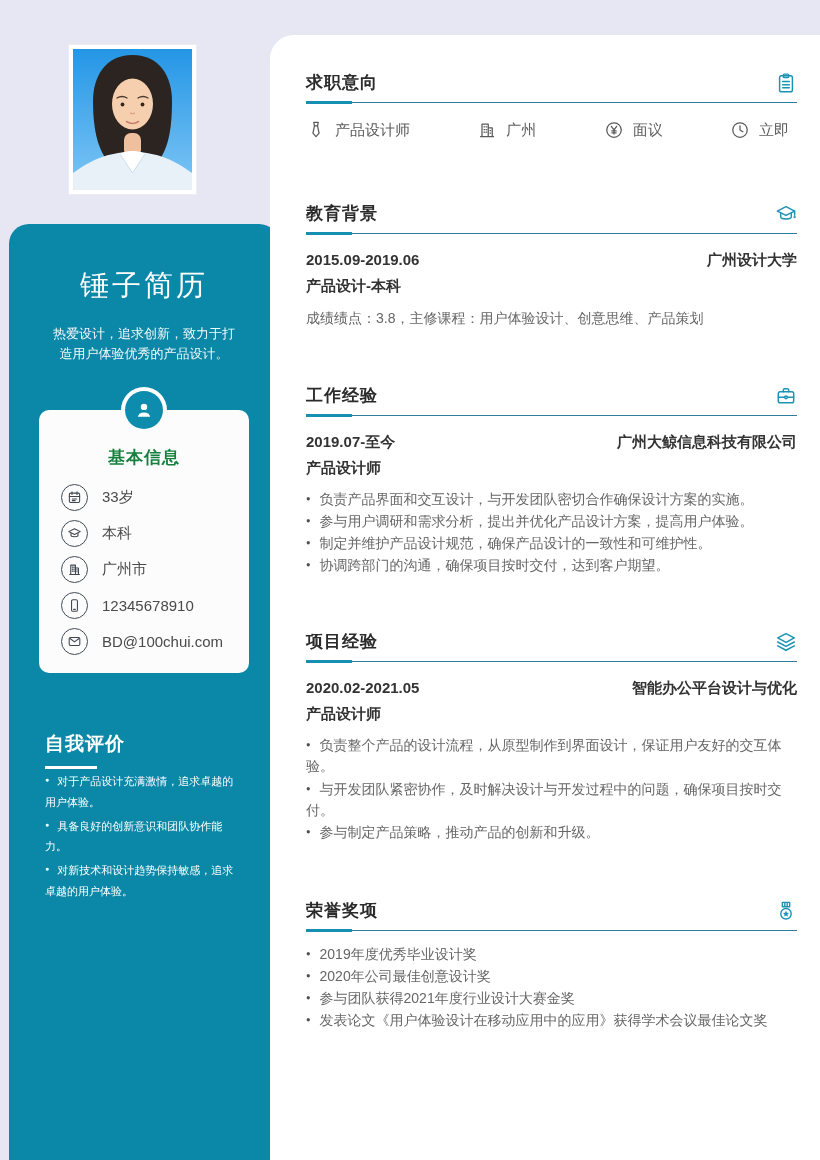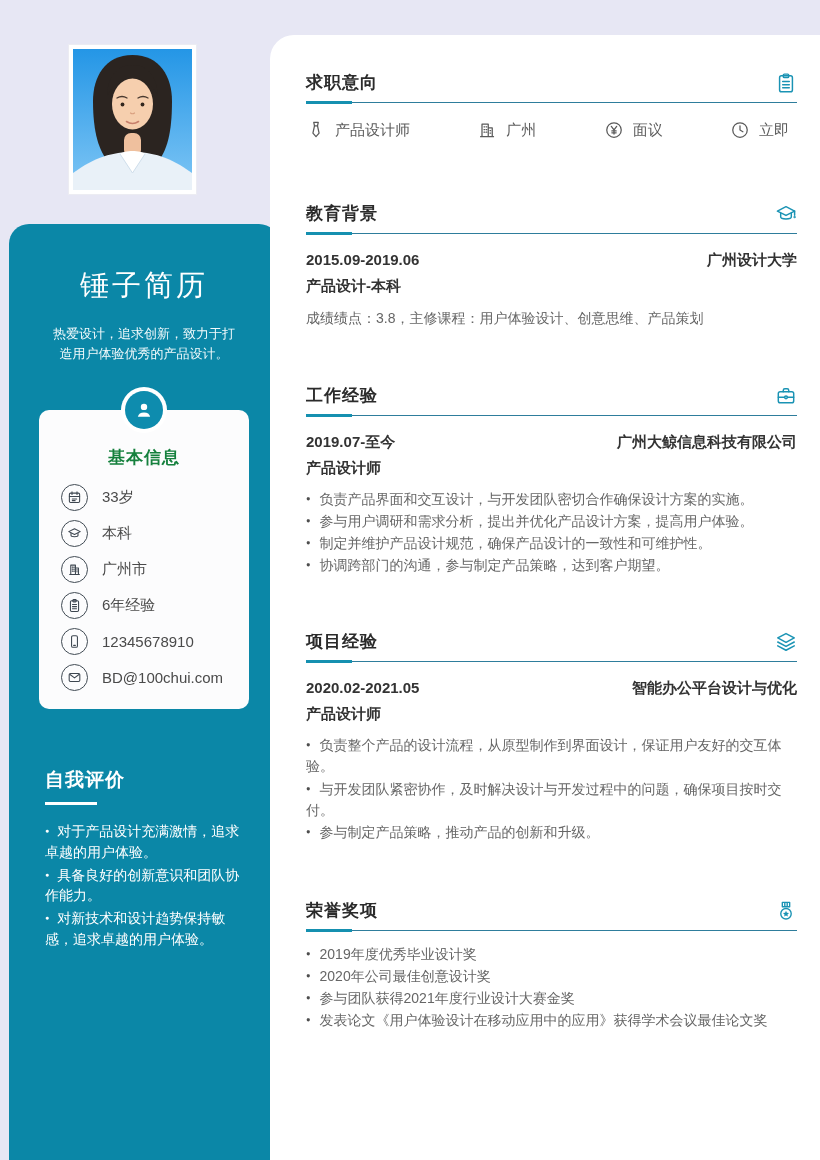--- a/index.html
+++ b/index.html
@@ -31,21 +31,21 @@
   .info-list { list-style:none; padding:10px 22px 0; }
   .info-item { display:flex; align-items:center; height:36px; gap:14px; }
   .info-icon { flex:0 0 27px; width:27px; height:27px; border:1.5px solid #414b54;
     border-radius:50%; color:#3d4650; display:flex; align-items:center; justify-content:center; }
   .info-icon svg { width:15px; height:15px; }
   .info-text { font-size:15px; color:#4a4a4a; }
 
   .self-eval { margin:58px 36px 0; }
   .self-eval-title { font-size:19px; font-weight:bold; color:#fff; letter-spacing:1px; }
   .self-eval-underline { width:52px; height:3px; background:#fff; margin-top:9px; }
-  .self-eval-list { list-style:none; margin-top:15px; font-size:14px; line-height:21px; color:#fff; }
+  .self-eval-list { list-style:none; font-size:11px; line-height:21px; color:#fff; }
   .self-eval-list li { margin-bottom:1px; }
   .self-eval-list li::before { content:"●"; font-size:7px; vertical-align:2.5px;
     margin-right:8px; color:#fff; }
 
   
   .main { position:absolute; left:270px; top:35px; width:550px; height:1125px;
     background:#fff; border-radius:24px 0 0 0; padding:36px 23px 0 36px; }
   .section-header { display:flex; align-items:center; justify-content:space-between; }
   .section-title { font-size:17px; font-weight:bold; color:#2b2b2b; letter-spacing:1px; }
   .section-icon { color:#1a93b4; display:flex; }
@@ -141,30 +141,20 @@
             <svg viewBox="0 0 24 24" fill="none" stroke="currentColor" stroke-width="1.7" stroke-linecap="round" stroke-linejoin="round">
               <path d="M6 20 V5 h7.5 v15 M13.5 20 V9.5 h4.8 V20 M4.3 20 h15.5"></path>
               <path d="M8.4 8.2 h.8 M11 8.2 h.8 M8.4 11.4 h.8 M11 11.4 h.8 M8.4 14.6 h.8 M11 14.6 h.8 M15.6 12.6 h.8 M15.6 15.6 h.8"></path>
             </svg>
             </span>
           <span class="info-text">广州市</span>
         </li>
         <li class="info-item">
           <span class="info-icon">
             <svg viewBox="0 0 24 24" fill="none" stroke="currentColor" stroke-width="1.7" stroke-linecap="round">
-              <rect x="5.5" y="4.5" width="13" height="17" rx="2"></rect>
-              <rect x="9.3" y="2.6" width="5.4" height="3.6" rx="1"></rect>
-              <path d="M8.8 10.5 h6.4 M8.8 13.8 h6.4 M8.8 17.1 h6.4"></path>
-            </svg>
-            </span>
-          <span class="info-text">6年经验</span>
-        </li>
-        <li class="info-item">
-          <span class="info-icon">
-            <svg viewBox="0 0 24 24" fill="none" stroke="currentColor" stroke-width="1.7" stroke-linecap="round">
               <rect x="7.3" y="2.8" width="9.4" height="18.4" rx="2.2"></rect>
               <path d="M10.6 18.2 h2.8"></path>
             </svg>
             </span>
           <span class="info-text">12345678910</span>
         </li>
         <li class="info-item">
           <span class="info-icon">
             <svg viewBox="0 0 24 24" fill="none" stroke="currentColor" stroke-width="1.7" stroke-linecap="round" stroke-linejoin="round">
               <rect x="3.5" y="5.5" width="17" height="13" rx="2"></rect>
@@ -286,21 +276,21 @@
       </div>
       <div class="entry-row">
         <span>2019.07-至今</span>
         <span>广州大鲸信息科技有限公司</span>
       </div>
       <div class="entry-role">产品设计师</div>
       <ul class="bullet-list">
         <li>负责产品界面和交互设计，与开发团队密切合作确保设计方案的实施。</li>
         <li>参与用户调研和需求分析，提出并优化产品设计方案，提高用户体验。</li>
         <li>制定并维护产品设计规范，确保产品设计的一致性和可维护性。</li>
-        <li>协调跨部门的沟通，参与制定产品策略，达到客户期望。</li>
+        <li>协调跨部门的沟通，确保项目按时交付，达到客户期望。</li>
       </ul>
     </div>
 
     <div class="section sec-project">
       <div class="section-header">
         <span class="section-title">项目经验</span>
         <span class="section-icon">
           <svg viewBox="0 0 24 24" fill="none" stroke="currentColor" stroke-width="1.6" stroke-linecap="round" stroke-linejoin="round">
             <path d="M12 2.8 21 7.6 12 12.4 3 7.6 Z"></path>
             <path d="M3 12 12 16.8 21 12"></path>

